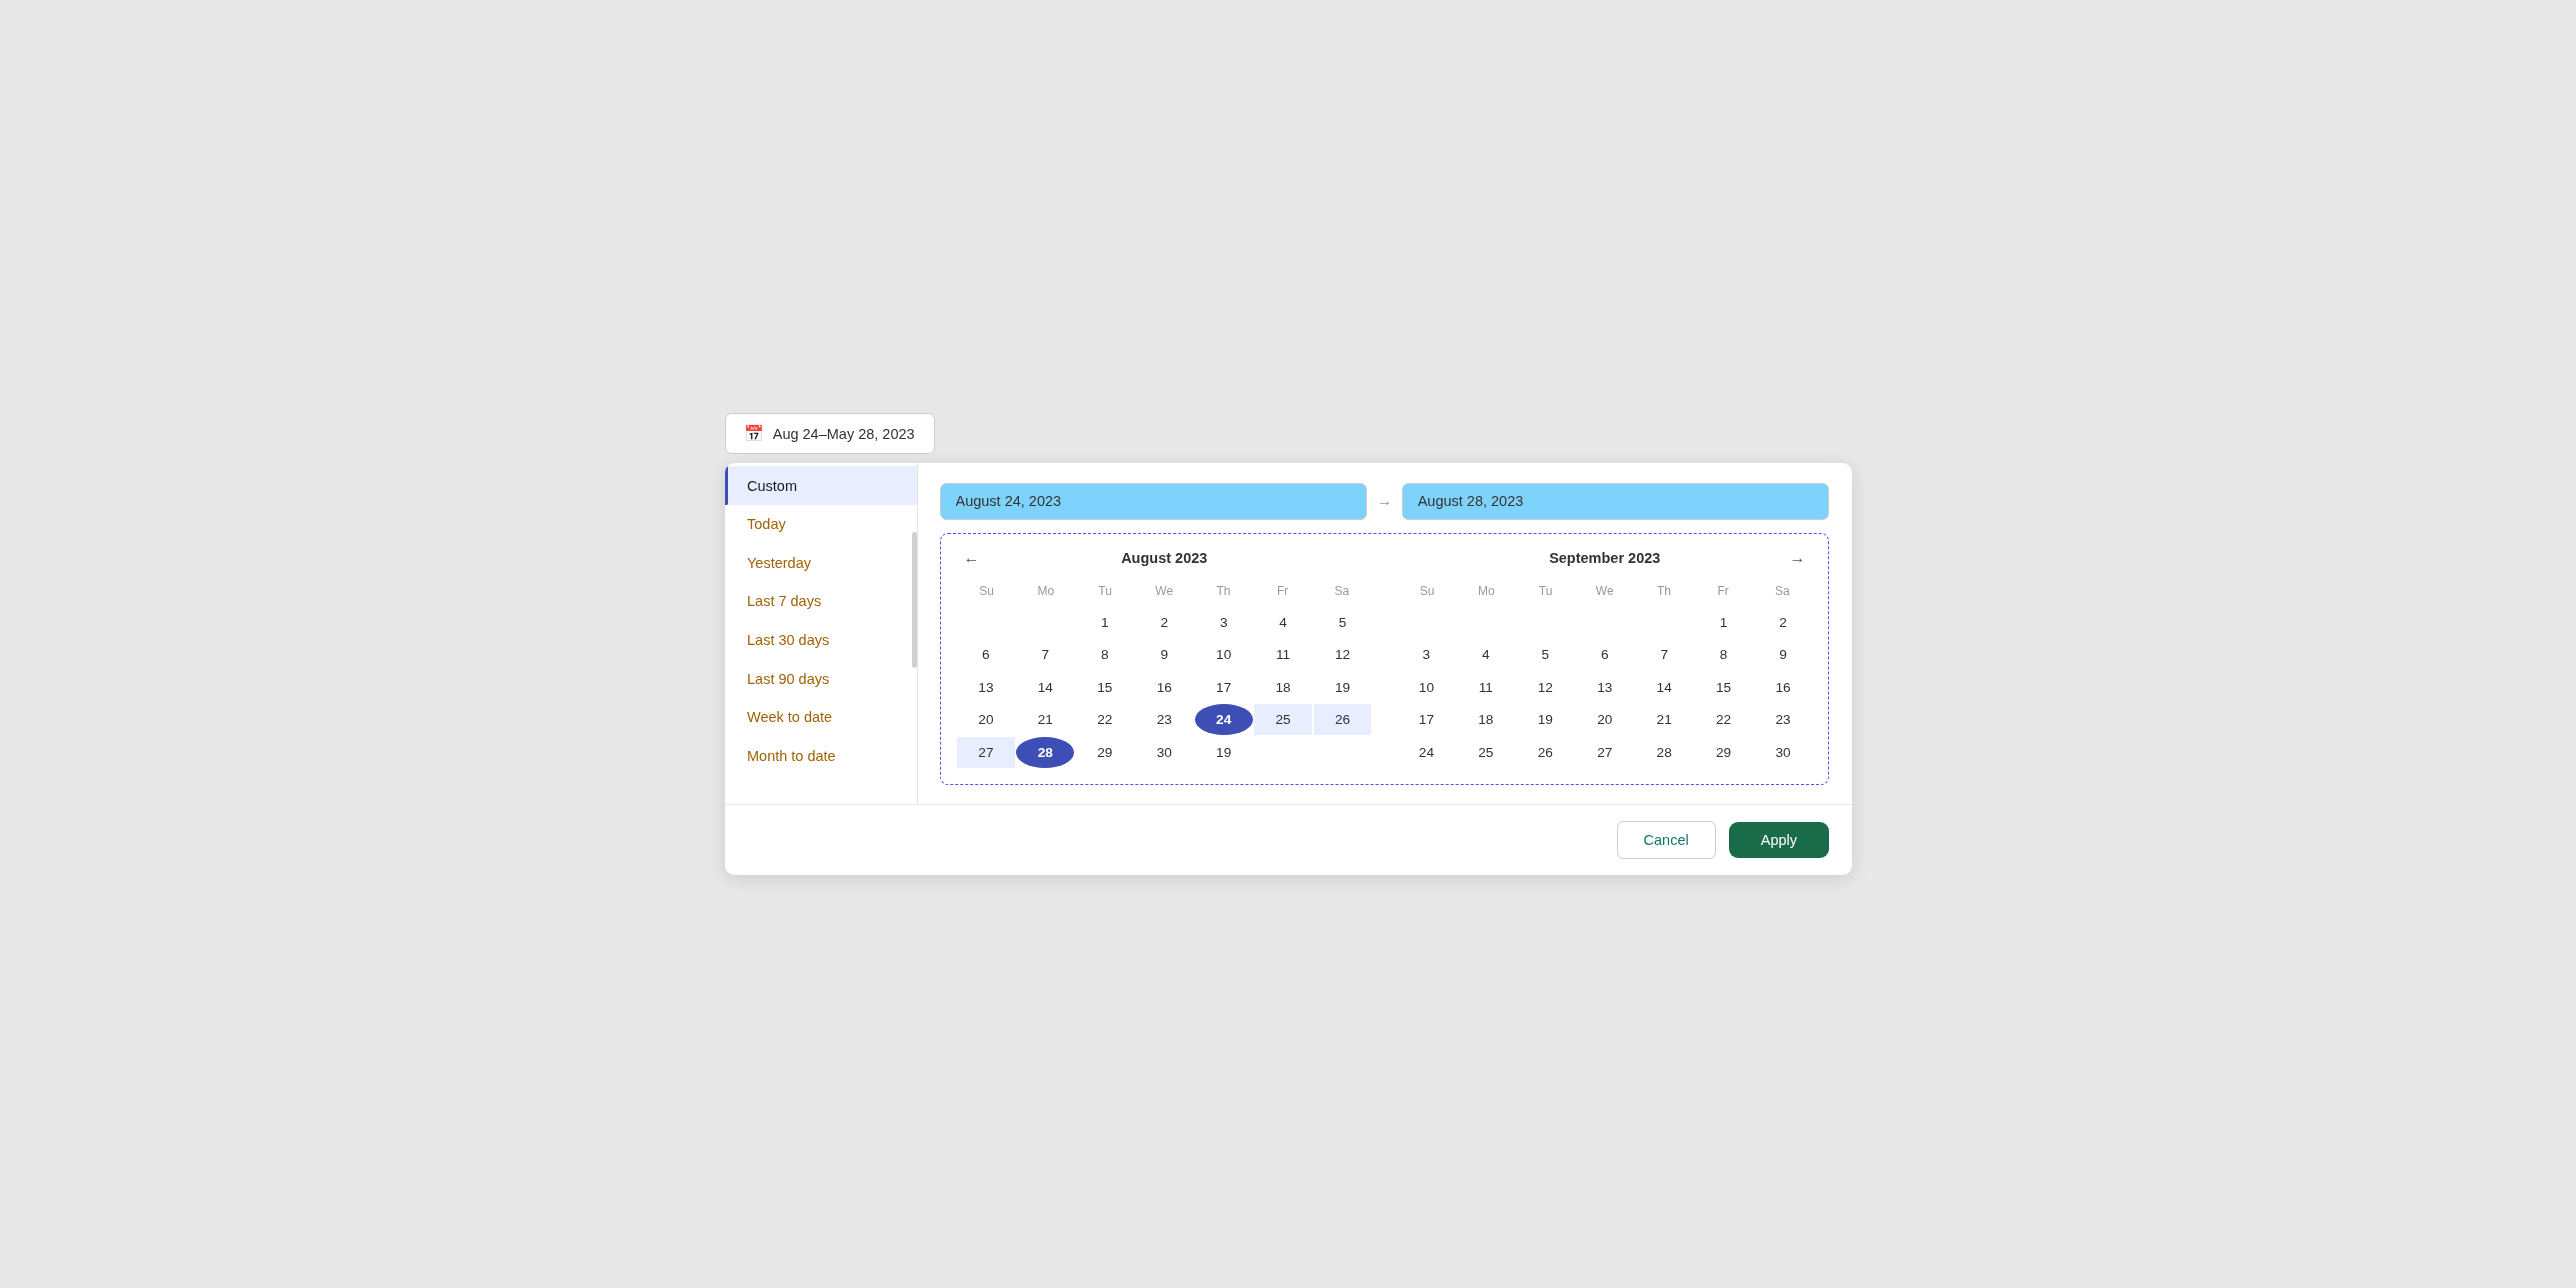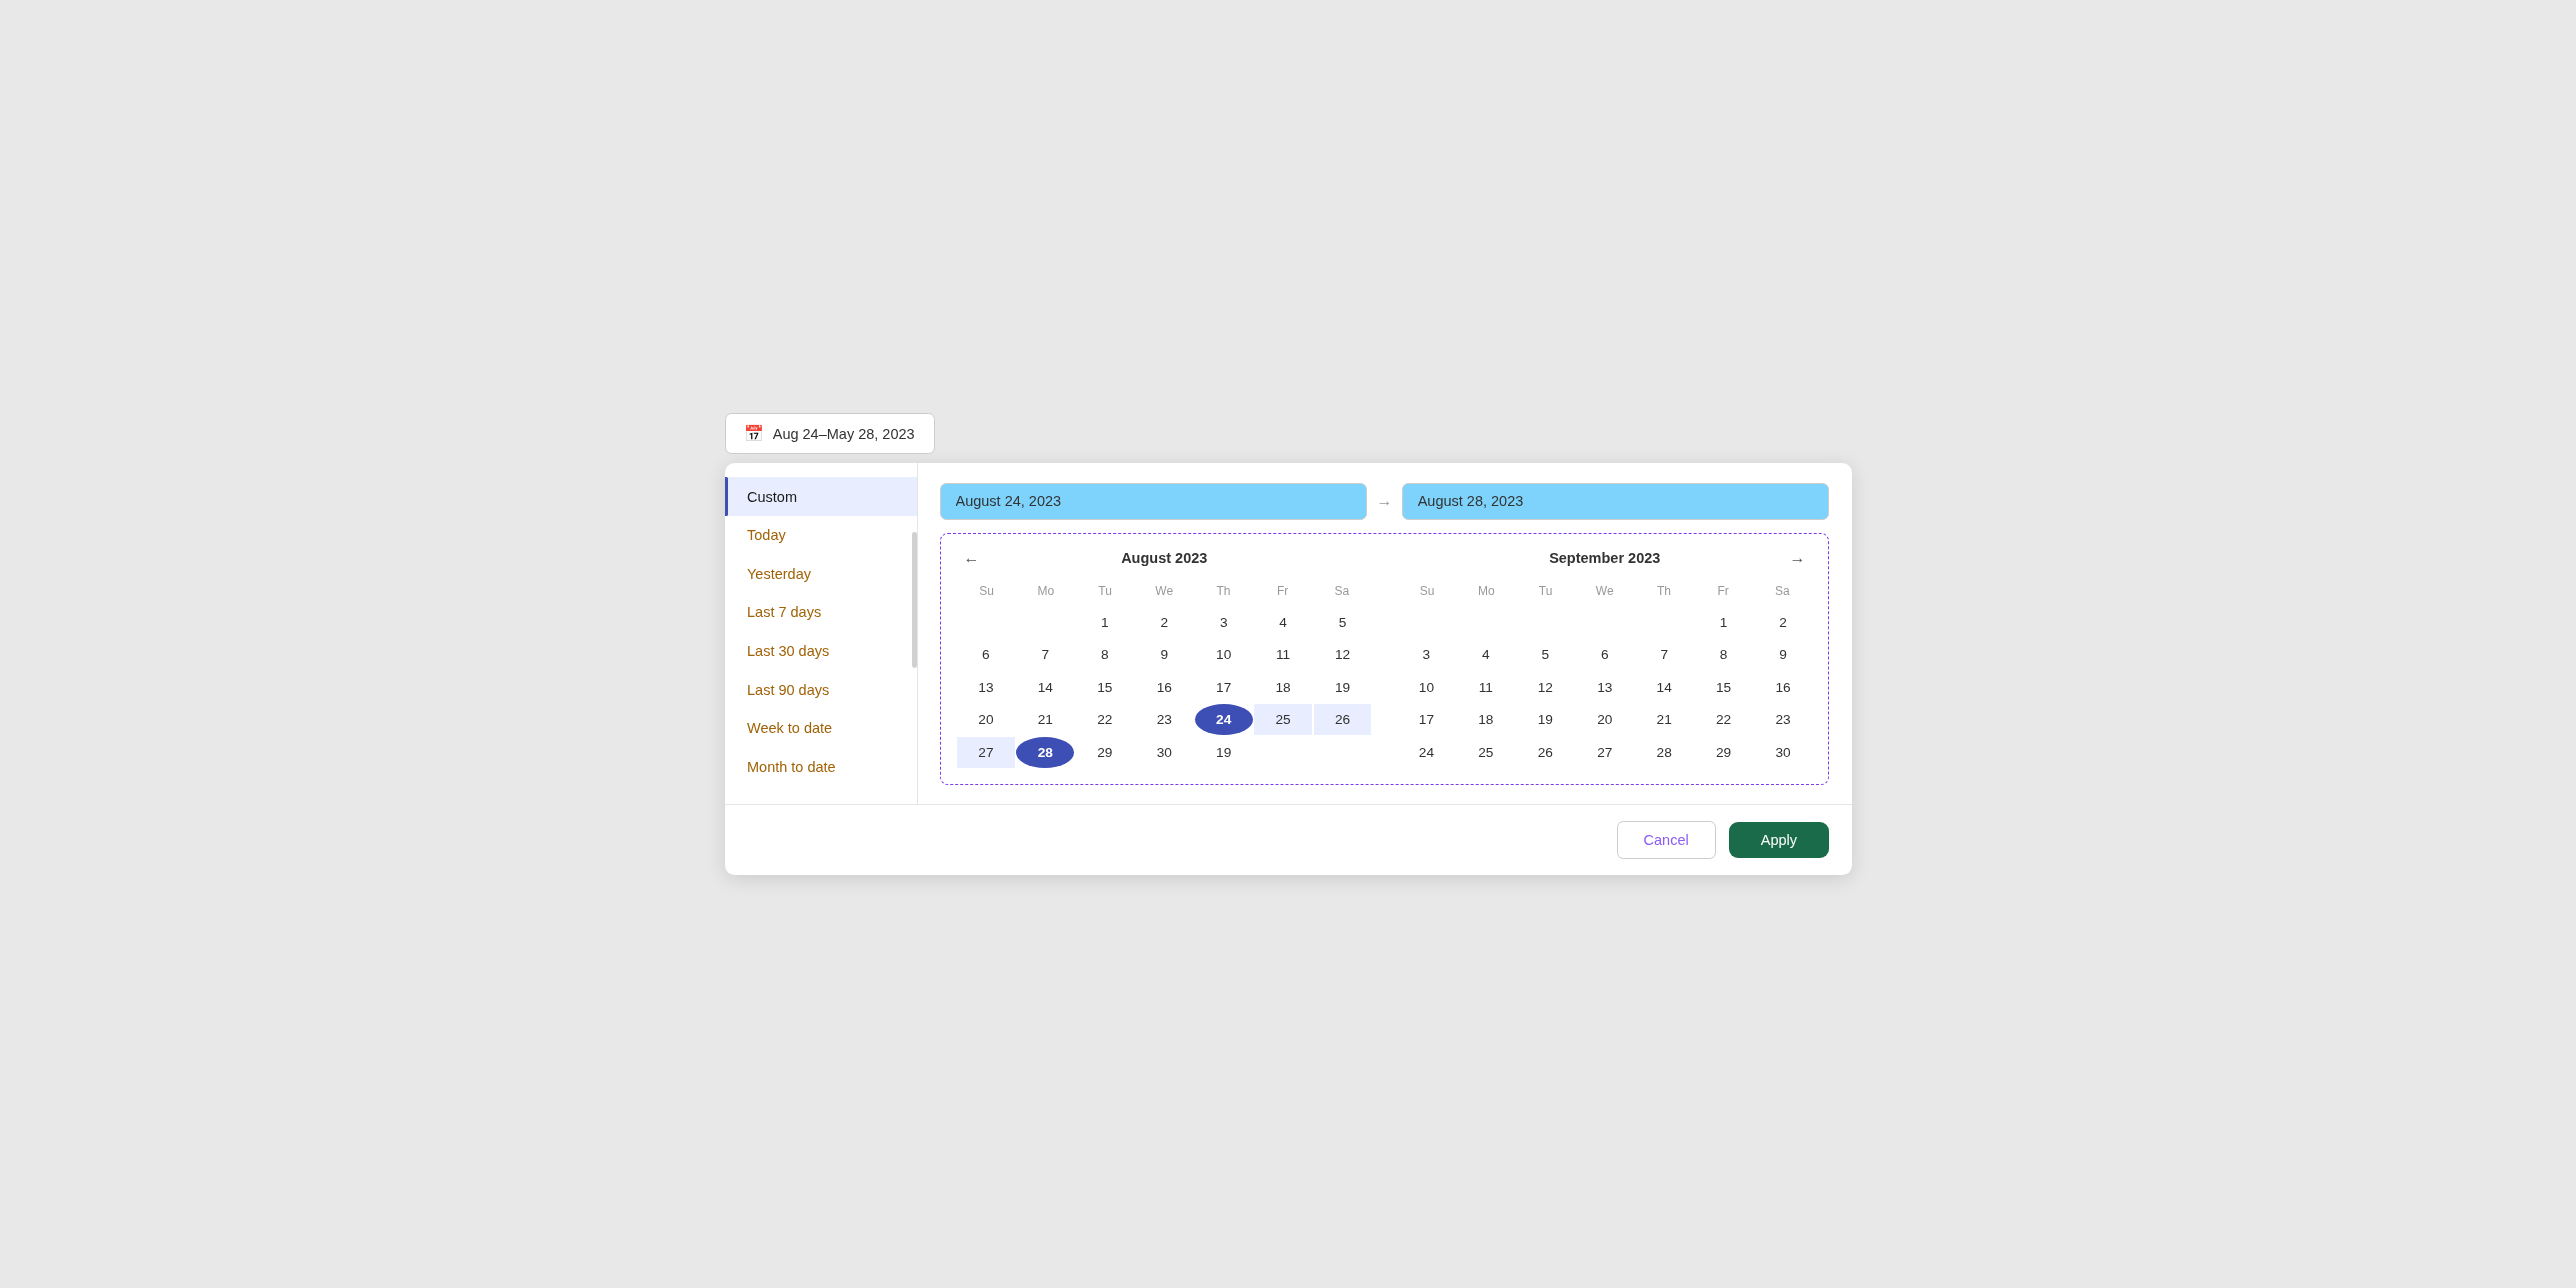--- a/index.html
+++ b/index.html
@@ -48,21 +48,21 @@
     }
 
     .picker-body {
       display: flex;
       flex-direction: row;
     }
 
     
     .sidebar {
       width: 193px;
-      padding: 14px 0;
+      padding: 3px 0;
       border-right: 1.2px solid #e5e5e5;
       flex-shrink: 0;
     }
 
     .sidebar-item {
       padding: 11.3px 22.5px;
       font-size: 14.5px;
       color: #a16207;
       cursor: pointer;
       position: relative;
@@ -221,21 +221,21 @@
       padding: 16px 22.5px;
       border-top: 1.2px solid #e5e5e5;
     }
 
     .cancel-btn {
       padding: 9.7px 26px;
       border: 1.2px solid #ccc;
       border-radius: 6.4px;
       background: white;
       font-size: 14.5px;
-      color: #8b5cf6;
+      color: #0f766e;
       cursor: pointer;
     }
 
     .apply-btn {
       padding: 9.7px 32px;
       border: none;
       border-radius: 9px;
       background: #1a6b4a;
       color: white;
       font-size: 14.5px;

